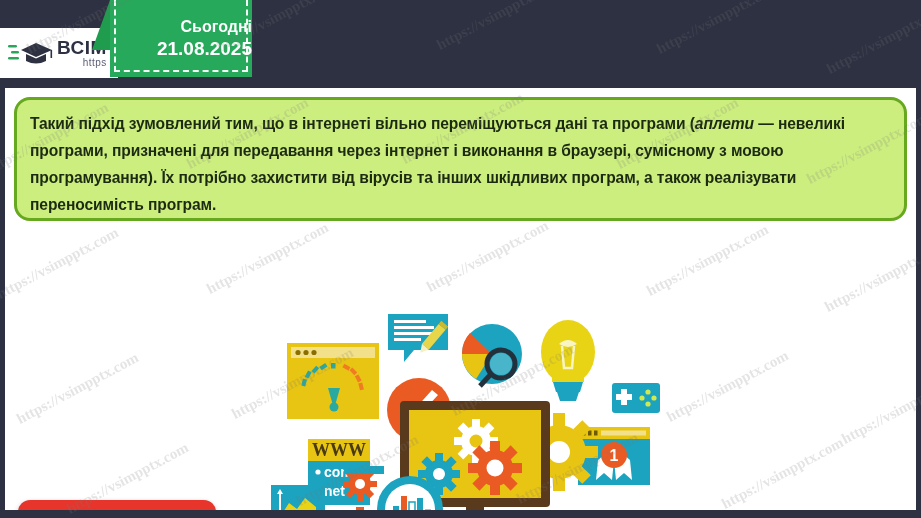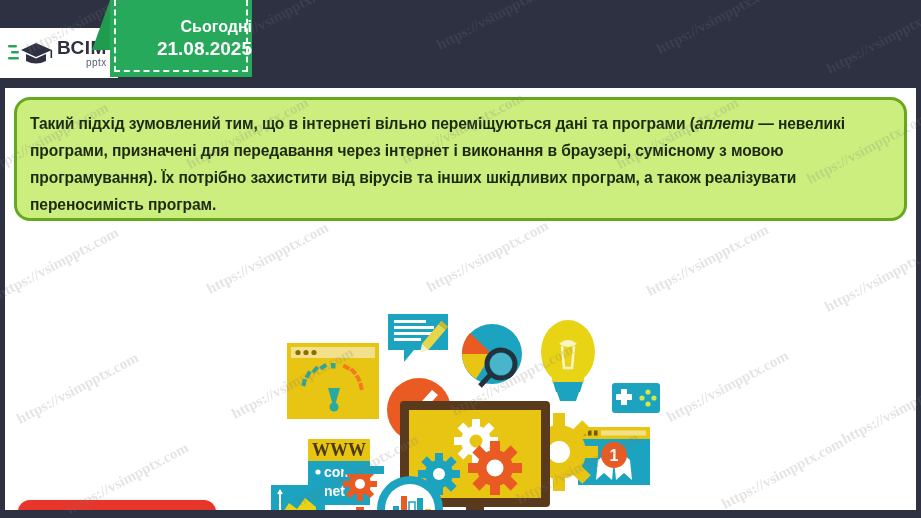--- a/index.html
+++ b/index.html
@@ -142,21 +142,21 @@
             <rect x="0" y="7" width="9" height="2.6" rx="1.3" fill="#2ca45c"></rect>
             <rect x="3" y="13" width="8" height="2.6" rx="1.3" fill="#2ca45c"></rect>
             <rect x="0" y="19" width="11" height="2.6" rx="1.3" fill="#2ca45c"></rect>
             <path d="M13 12 L28 5 L44 12 L28 19 Z" fill="#2e3142"></path>
             <path d="M18 16 L18 23 Q28 28 38 23 L38 16 L28 20.5 Z" fill="#2e3142"></path>
             <rect x="42.5" y="12" width="1.6" height="8" fill="#2e3142"></rect>
           </svg>
         </span>
         <span class="logo-text">
           <span class="logo-main">ВСІМ</span>
-          <span class="logo-sub">pptx</span>
+          <span class="logo-sub">https</span>
         </span>
       </div>
     </div>
 
     <div class="green-wedge"></div>
 
     <div class="today-badge">
       <span class="today-label">Сьогодні</span>
       <span class="today-date">21.08.2025</span>
     </div>

